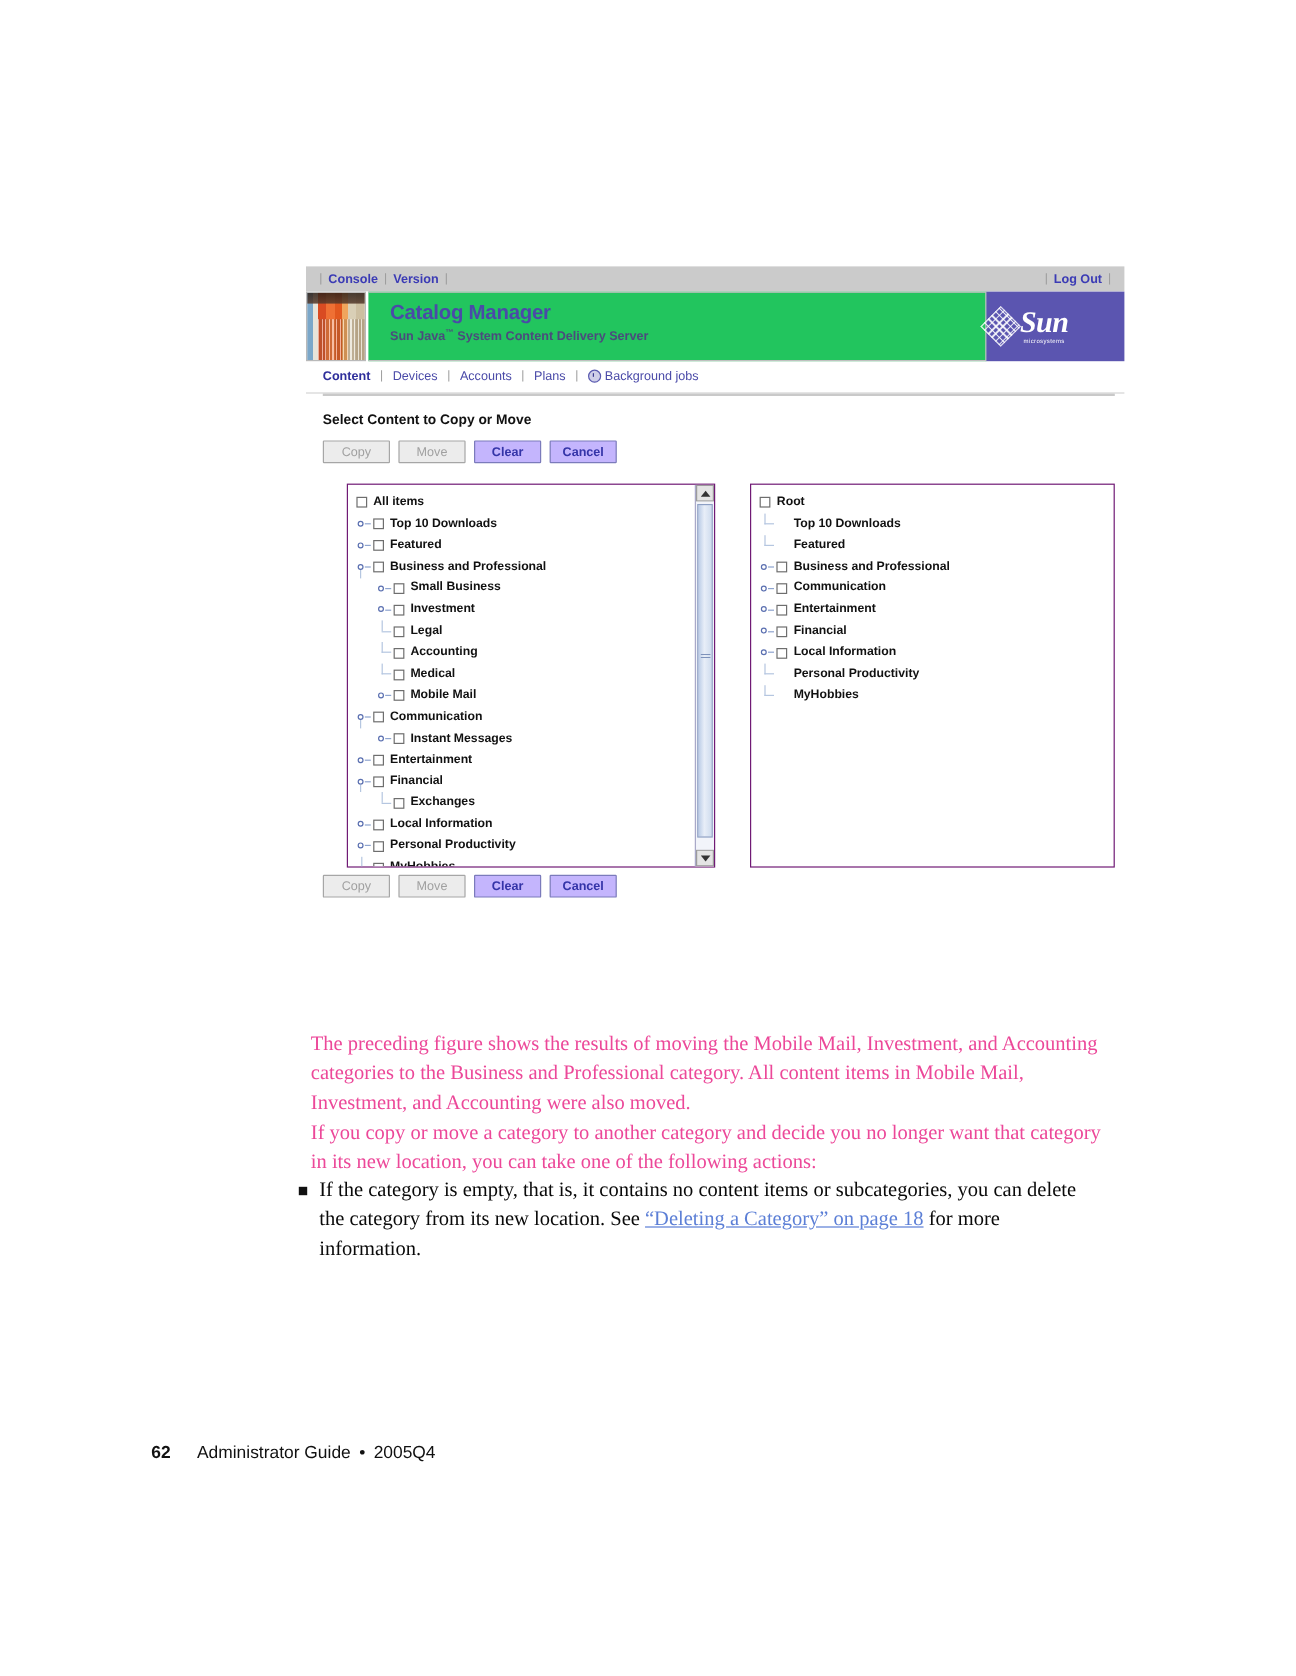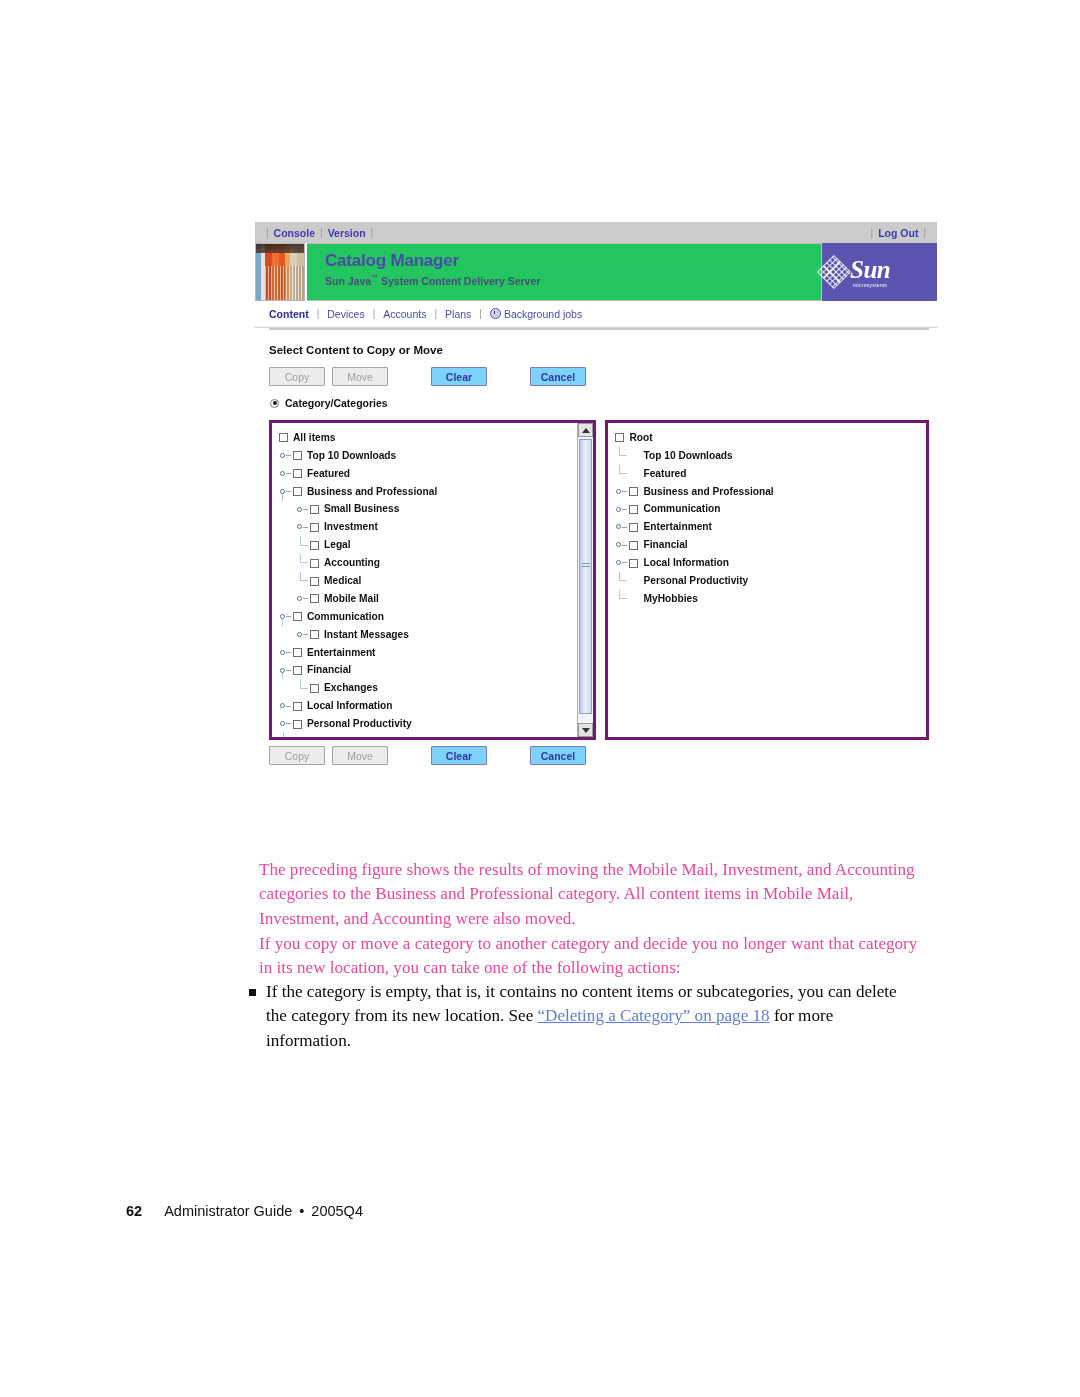--- a/index.html
+++ b/index.html
@@ -221,26 +221,25 @@
     align-items: center;
     justify-content: center;
     box-sizing: border-box;
     border: 1px solid #a6a6a6;
     border-radius: 1px;
     background: #ececec;
     color: #a0a0a0;
     cursor: default;
   }
   .btn.enabled {
-    background: #7dd3fc;
+    background: #c4b5fd;
     border: 1px solid #7b7bbb;
     color: #3434a8;
     font-weight: bold;
     cursor: pointer;
-    margin-left: 36px;
   }
 
   
   .radio-row {
     display: flex;
     align-items: center;
     padding-left: 15px;
     margin-bottom: 5px;
     font-size: 10.5px;
     font-weight: bold;
@@ -264,25 +263,26 @@
     background: #1a1a1a;
   }
 
   
   .trees {
     display: flex;
     gap: 9px;
     padding: 6px 8px 0 14px;
   }
   .tree-panel {
-    border: 3px solid #701a75;
+    border: 1px solid #701a75;
     background: #fff;
     box-sizing: border-box;
     position: relative;
     overflow: hidden;
+    margin-left: 20px;
   }
   .tree-left  { width: 330px; height: 320px; display: flex; }
   .tree-right { width: 326px; height: 320px; }
   .tree-body {
     flex: 1;
     padding: 6px 0 0 7px;
     overflow: hidden;
     position: relative;
   }
   .tnode {
@@ -501,24 +501,20 @@
 
   <div class="section-title">Select Content to Copy or Move</div>
 
   <div class="btn-row">
     <div class="btn">Copy</div>
     <div class="btn">Move</div>
     <div class="btn enabled">Clear</div>
     <div class="btn enabled">Cancel</div>
   </div>
 
-  <div class="radio-row">
-    <span class="radio on"></span>
-    <span>Category/Categories</span>
-  </div>
 
   <div class="trees">
 
     <div class="tree-panel tree-left">
       <div class="tree-body" id="source-tree">
           <div class="tnode">
             <span class="cbx"></span>
             <span class="tlabel">All items</span>
           </div>
           <div class="tnode">

